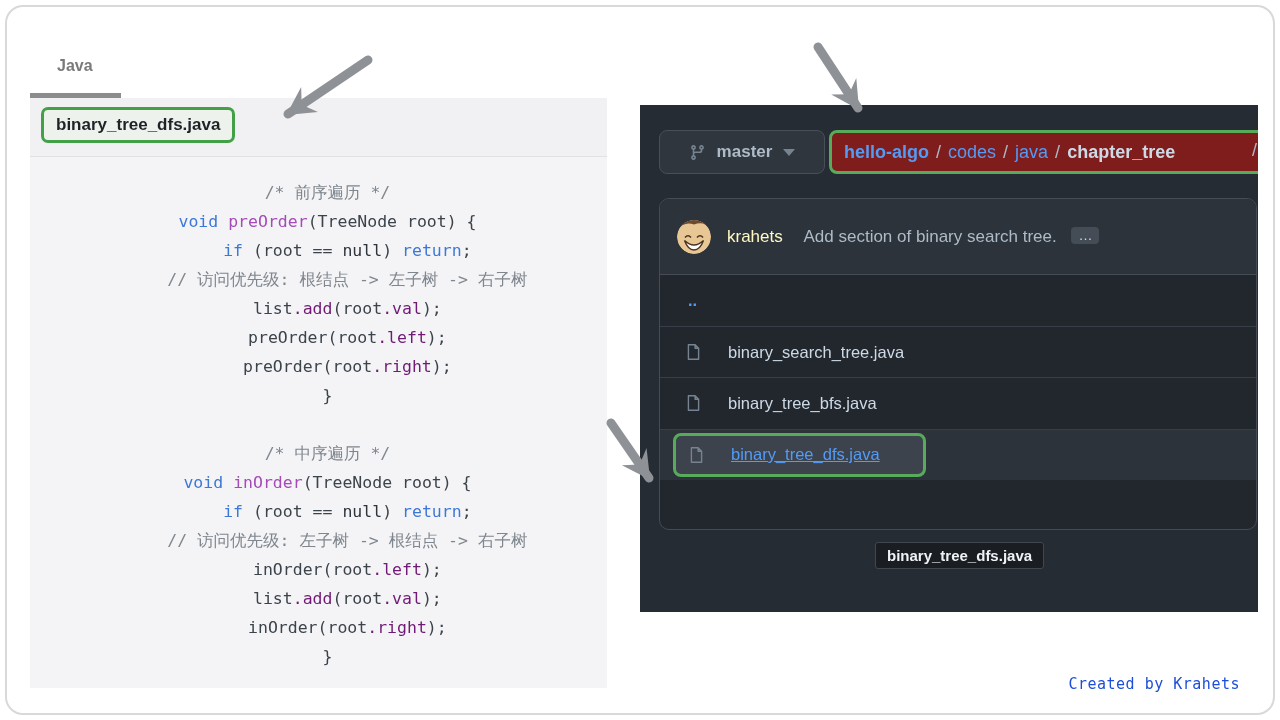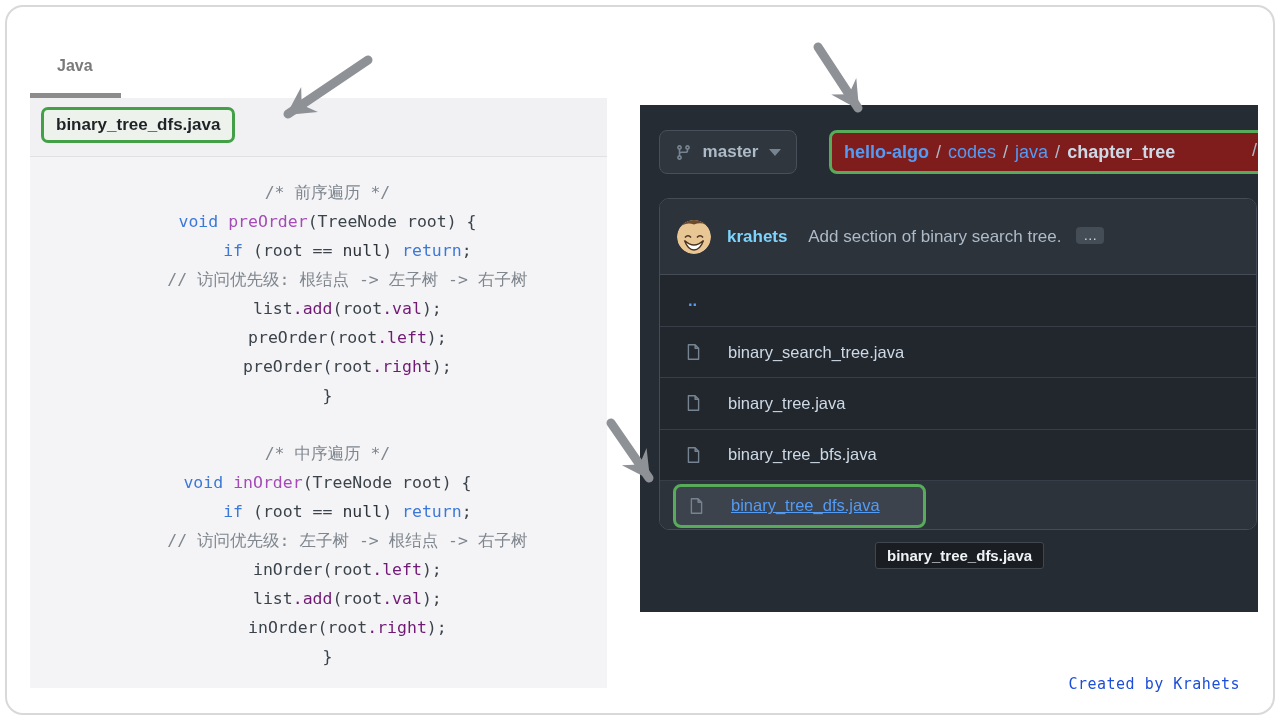--- a/index.html
+++ b/index.html
@@ -15,42 +15,42 @@
     background:#edf3ec;padding:5px 12px;}
   .filename-box span{font-size:17px;font-weight:700;color:#1f2328;}
   .code{padding:21px 8px 0 26px;font-family:"DejaVu Sans Mono",monospace;font-size:16.5px;
     line-height:29px;white-space:pre;}
   .code-line{height:29px;text-align:center;}
   .tok-cm{color:#7f868e}.tok-kw{color:#3c78d8}.tok-fn{color:#a44bb8}
   .tok-pl{color:#3b434b}.tok-mb{color:#701a75}.tok-kc{color:#2e343b;font-weight:500}
   
   .right-panel{position:absolute;left:640px;top:105px;width:618px;height:507px;
     background:#262c34;overflow:hidden;color:#adbac7;}
-  .branch-btn{position:absolute;left:19px;top:25px;width:138px;height:44px;box-sizing:border-box;
+  .branch-btn{position:absolute;left:19px;top:25px;width:166px;height:44px;box-sizing:border-box;
     background:#2f363e;border:1px solid #484f58;border-radius:8px;display:flex;align-items:center;
     justify-content:center;gap:11px;cursor:pointer;}
   .branch-btn .label{font-size:17px;font-weight:600;color:#adbac7;}
   .caret{width:0;height:0;border-left:6px solid transparent;border-right:6px solid transparent;
     border-top:7px solid #768390;}
   .breadcrumb-box{position:absolute;left:189px;top:25px;width:412px;height:38px;
     border:3px solid #57ab5a;border-radius:8px;background:#7f1d1d;display:flex;align-items:center;
     padding:0 12px;white-space:nowrap;overflow:hidden;}
   .breadcrumb{font-size:18px;display:flex;align-items:center;}
   .seg-repo{color:#539bf5;font-weight:700;cursor:pointer;}
   .seg-link{color:#539bf5;cursor:pointer;}
   .seg-current{color:#cdd9e5;font-weight:700;}
   .sep{color:#adbac7;margin:0 7px;}
   .after-slash{position:absolute;left:612px;top:35px;font-size:18px;color:#adbac7;}
   .file-container{position:absolute;left:19px;top:93px;width:598px;height:332px;box-sizing:border-box;
     background:#22272e;border:1px solid #454c56;border-radius:10px;overflow:hidden;}
   .commit-header{height:75px;background:#2d333b;border-bottom:1px solid #454c56;display:flex;
     align-items:center;padding-left:17px;}
   .avatar{width:34px;height:34px;border-radius:50%;overflow:hidden;flex:0 0 34px;cursor:pointer;}
   .commit-text{margin-left:16px;font-size:17px;}
-  .commit-author{color:#7dd3fc;font-weight:700;cursor:pointer;}
+  .commit-author{color:#fef9c3;font-weight:400;cursor:pointer;}
   .commit-msg{color:#adbac7;cursor:pointer;margin-left:16px;}
   .commit-more{display:inline-block;margin-left:10px;background:#444c56;color:#cdd9e5;
     border-radius:4px;padding:0 7px;font-size:14px;line-height:17px;vertical-align:2px;cursor:pointer;}
   .file-row{height:51.2px;box-sizing:border-box;display:flex;align-items:center;position:relative;}
   .file-row + .file-row{border-top:1px solid #373e47;}
   .parent-link{margin-left:28px;color:#539bf5;font-size:16.5px;font-weight:600;cursor:pointer;}
   .file-icon{margin-left:25px;width:17px;height:20px;flex:0 0 17px;display:flex;align-items:center;}
   .file-name{margin-left:26px;font-size:16.5px;color:#cdd9e5;cursor:pointer;}
   .file-row.hl{background:#2d333b;}
   .hl-box{position:absolute;left:13px;top:3px;height:38px;width:247px;border:3px solid #57ab5a;
@@ -138,28 +138,20 @@
             </svg>
           </span>
           <span class="file-name">binary_search_tree.java</span>
         </div>
         <div class="file-row">
           <span class="file-icon">
             <svg width="17" height="20" viewBox="0 0 16 16">
               <path fill="none" stroke="#768390" stroke-width="1.3" stroke-linejoin="round" d="M3.2 1.2 h6.3 l3.3 3.3 v10.3 h-9.6 z M9.5 1.2 v3.3 h3.3"></path>
             </svg>
           </span>
-          <span class="file-name">binary_tree.java</span>
-        </div>
-        <div class="file-row">
-          <span class="file-icon">
-            <svg width="17" height="20" viewBox="0 0 16 16">
-              <path fill="none" stroke="#768390" stroke-width="1.3" stroke-linejoin="round" d="M3.2 1.2 h6.3 l3.3 3.3 v10.3 h-9.6 z M9.5 1.2 v3.3 h3.3"></path>
-            </svg>
-          </span>
           <span class="file-name">binary_tree_bfs.java</span>
         </div>
         <div class="file-row hl">
           <span class="hl-box">
             <span class="file-icon">
               <svg width="17" height="20" viewBox="0 0 16 16">
                 <path fill="none" stroke="#768390" stroke-width="1.3" stroke-linejoin="round" d="M3.2 1.2 h6.3 l3.3 3.3 v10.3 h-9.6 z M9.5 1.2 v3.3 h3.3"></path>
               </svg>
             </span>
             <span class="file-name">binary_tree_dfs.java</span>

